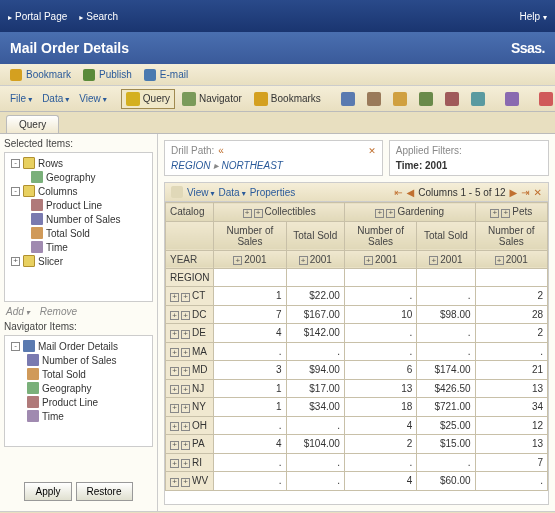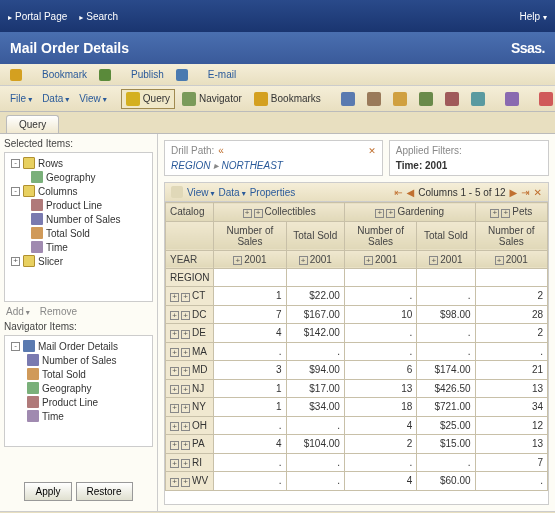--- a/index.html
+++ b/index.html
@@ -10,21 +10,21 @@
 .topbar .right { margin-left: auto; }
 .topbar span { cursor: pointer; }
 .topbar .bullet::before { content: "▸"; margin-right: 3px; font-size: 8px; }
 .topbar .drop::after { content: "▾"; margin-left: 3px; font-size: 8px; }
 
 .titlebar { background: linear-gradient(#4a6fb0, #3a5a9a); color: #fff; display: flex; align-items: center; padding: 6px 10px; height: 32px; }
 .titlebar h1 { font-size: 14px; font-weight: bold; flex: 1; }
 .titlebar .logo { font-size: 14px; font-weight: bold; letter-spacing: -0.5px; margin-left: 46px; }
 
 .linkbar { background: linear-gradient(#f5eed8, #e8dfc0); padding: 4px 10px; height: 22px; display: flex; gap: 12px; align-items: center; border-bottom: 1px solid #ccc; }
-.linkbar a { color: #2a5a9a; text-decoration: none; display: flex; align-items: center; gap: 20px; }
+.linkbar a { color: #2a5a9a; text-decoration: none; display: flex; align-items: center; gap: 4px; }
 .lk-icon { width: 12px; height: 12px; display: inline-block; border-radius: 2px; }
 .i-star { background: #d4a020; }
 .i-pub { background: #5a8a3a; }
 .i-mail { background: #4a7ab0; }
 
 .toolbar { background: linear-gradient(#f5eed8, #e8dfc0); padding: 3px 6px; height: 26px; display: flex; gap: 2px; align-items: center; border-bottom: 1px solid #bbb; }
 .tb-link { color: #2a5a9a; padding: 2px 4px; cursor: pointer; }
 .tb-link::after { content: "▾"; margin-left: 2px; font-size: 8px; color: #2a5a9a; }
 .tb-sep { width: 1px; height: 18px; background: #bbb; margin: 0 3px; }
 .tb-btn { padding: 2px 4px; border: 1px solid transparent; display: flex; align-items: center; gap: 3px; cursor: pointer; color: #333; }
@@ -60,21 +60,21 @@
 .i-geo { background: #7ab07a; }
 .i-prod { background: #b07a7a; }
 .i-num { background: #7a7ab0; }
 .i-total { background: #d09a5a; }
 .i-time { background: #a08ab0; }
 .i-slicer { background: #e8d060; border: 1px solid #b09030; }
 .i-root { background: #5a7ab0; }
 .tree-label { color: #333; }
 
 .side-actions { display: flex; gap: 10px; margin: 4px 2px; }
-.side-actions span { color: #888; cursor: pointer; }
+.side-actions span { color: #888; cursor: pointer; font-style: italic; }
 .side-actions span.drop::after { content: "▾"; margin-left: 2px; font-size: 8px; }
 
 .side-buttons { display: flex; gap: 4px; margin-top: auto; padding: 6px 4px; justify-content: center; }
 .side-buttons button { background: linear-gradient(#fff, #e0e0d0); border: 1px solid #999; padding: 3px 10px; font-size: 10px; cursor: pointer; }
 
 .main { flex: 1; background: #fdfcf5; padding: 6px; display: flex; flex-direction: column; gap: 6px; overflow: hidden; }
 .main-top { display: flex; gap: 6px; }
 .panel { border: 1px solid #ccc; background: #fff; padding: 4px 6px; }
 .panel-head { color: #888; display: flex; align-items: center; margin-bottom: 4px; }
 .panel-head .close { margin-left: auto; color: #c07030; cursor: pointer; }

